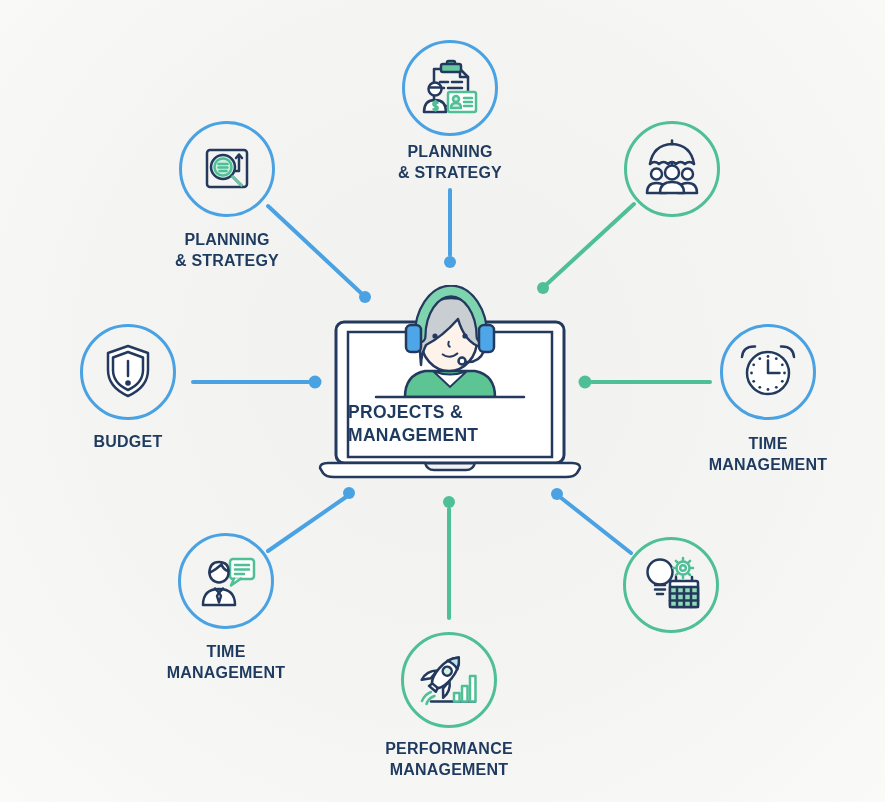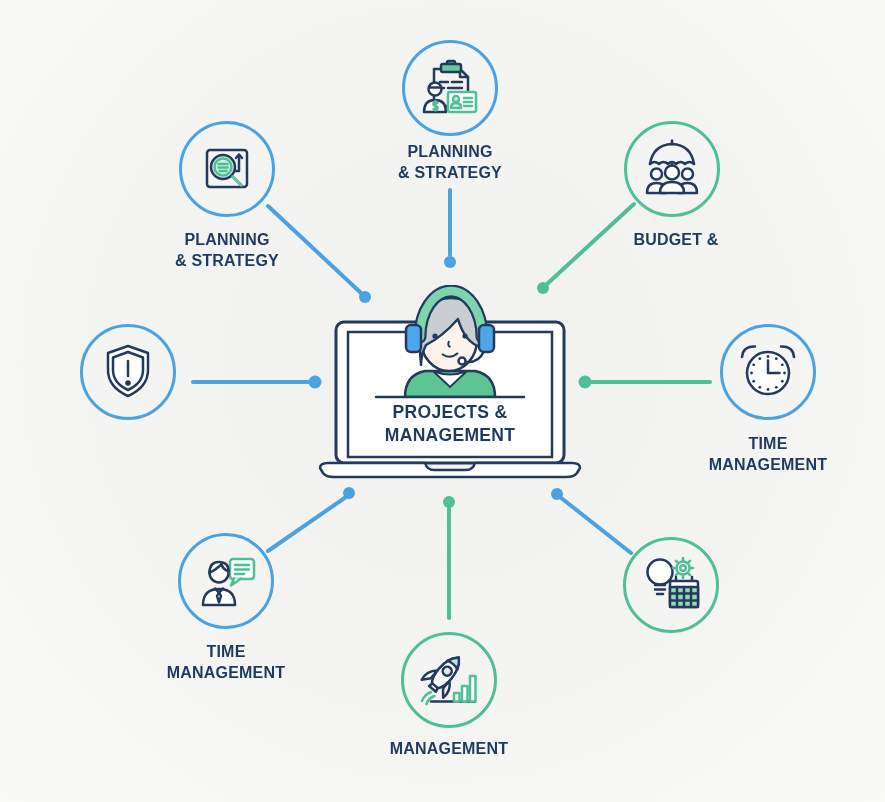--- a/index.html
+++ b/index.html
@@ -26,21 +26,21 @@
     background:transparent;
   }
   .ring-blue{border:3px solid var(--blue);}
   .ring-green{border:3px solid var(--green);}
   .node-label{
     position:absolute;width:210px;text-align:center;
     color:var(--text);font-weight:700;font-size:16px;line-height:21px;
     letter-spacing:.2px;
   }
   .center-title{
-    position:absolute;left:348px;top:401px;width:204px;text-align:center;
+    position:absolute;left:348px;top:401px;width:204px;
     color:var(--text);font-weight:700;font-size:17.5px;line-height:23px;
     letter-spacing:.3px;
   }
   
   .sn{stroke:var(--navy);}
   .sg{stroke:var(--green);}
   .fn{fill:none;}
   .fw{fill:#fff;}
   .icon path,.icon rect,.icon circle,.icon line,.icon ellipse{stroke-width:2.5;stroke-linecap:round;stroke-linejoin:round;}
 </style>
@@ -172,32 +172,32 @@
       <path d="M32,27 V36" class="fn sn"></path>
       <circle cx="16.5" cy="37" r="5.5" class="fw sn" stroke-width="2.2"></circle>
       <path d="M7,56 Q7,46 16.5,46 Q26,46 26,56 Z" class="fw sn" stroke-width="2.2"></path>
       <circle cx="47.5" cy="37" r="5.5" class="fw sn" stroke-width="2.2"></circle>
       <path d="M38,56 Q38,46 47.5,46 Q57,46 57,56 Z" class="fw sn" stroke-width="2.2"></path>
       <circle cx="32" cy="35.5" r="7" class="fw sn"></circle>
       <path d="M20,56 Q20,45 32,45 Q44,45 44,56 Z" class="fw sn"></path>
     </svg>
   </div>
   <div class="node-label" style="left:571px;top:229px">
-    <div>BUDGET &amp;</div>
   </div>
 
   <div class="node-circle ring-blue" style="left:80px;top:324px">
     <svg class="icon" width="64" height="64" viewBox="0 0 64 64">
       <path d="M32,6 L52,13 V30 Q52,47 32,56 Q12,47 12,30 V13 Z" class="fw sn"></path>
       <path d="M32,12 L47,17.5 V30 Q47,43 32,50 Q17,43 17,30 V17.5 Z" class="fn sn" stroke-width="2.2"></path>
       <line x1="32" y1="21" x2="32" y2="36" style="stroke:var(--navy)" stroke-width="4.5"></line>
       <circle cx="32" cy="43" r="2.8" style="fill:var(--navy)"></circle>
     </svg>
   </div>
   <div class="node-label" style="left:23px;top:431px">
+    <div>BUDGET</div>
   </div>
 
   <div class="node-circle ring-blue" style="left:720px;top:324px">
     <svg class="icon" width="64" height="64" viewBox="0 0 64 64">
       <path d="M6,17 Q7,6 19,6.5" class="fn sn" stroke-width="5"></path>
       <path d="M45,6.5 Q57,6 58,17" class="fn sn" stroke-width="5"></path>
       <circle cx="32" cy="33" r="21" class="fw sn"></circle>
       <g style="fill:var(--navy)" stroke="none">
         <circle cx="32" cy="16.5" r="1.4"></circle>
           <circle cx="40.3" cy="18.7" r="1.4"></circle>
@@ -264,16 +264,17 @@
         <path d="M35,28 Q43,35 41,45 L35,38 Z" class="fw sn" stroke-width="2.2"></path>
         <path d="M27,4 Q35,12 35,25 Q35,36 31,41 H23 Q19,36 19,25 Q19,12 27,4 Z" class="fw sn"></path>
         <path d="M27,4 Q31.5,8 33.5,14 Q27,11.5 20.5,14 Q22.5,8 27,4 Z" style="fill:#bfe3ea;stroke:var(--navy)" stroke-width="2"></path>
         <circle cx="27" cy="22" r="4.5" style="fill:#d6f0e3;stroke:var(--navy)" stroke-width="2.2"></circle>
         <path d="M23.5,41 L22.5,45 H31.5 L30.5,41" class="fn sn" stroke-width="2"></path>
       </g>
       <path d="M14,44 Q8,46 5,53 M17.5,48 Q11.5,50 9.5,56" class="fn sg" stroke-width="2.2"></path>
     </svg>
   </div>
   <div class="node-label" style="left:344px;top:738px">
+    <div>PERFORMANCE</div>
     <div>MANAGEMENT</div>
   </div>
 
 </div>
 
 </body></html>

